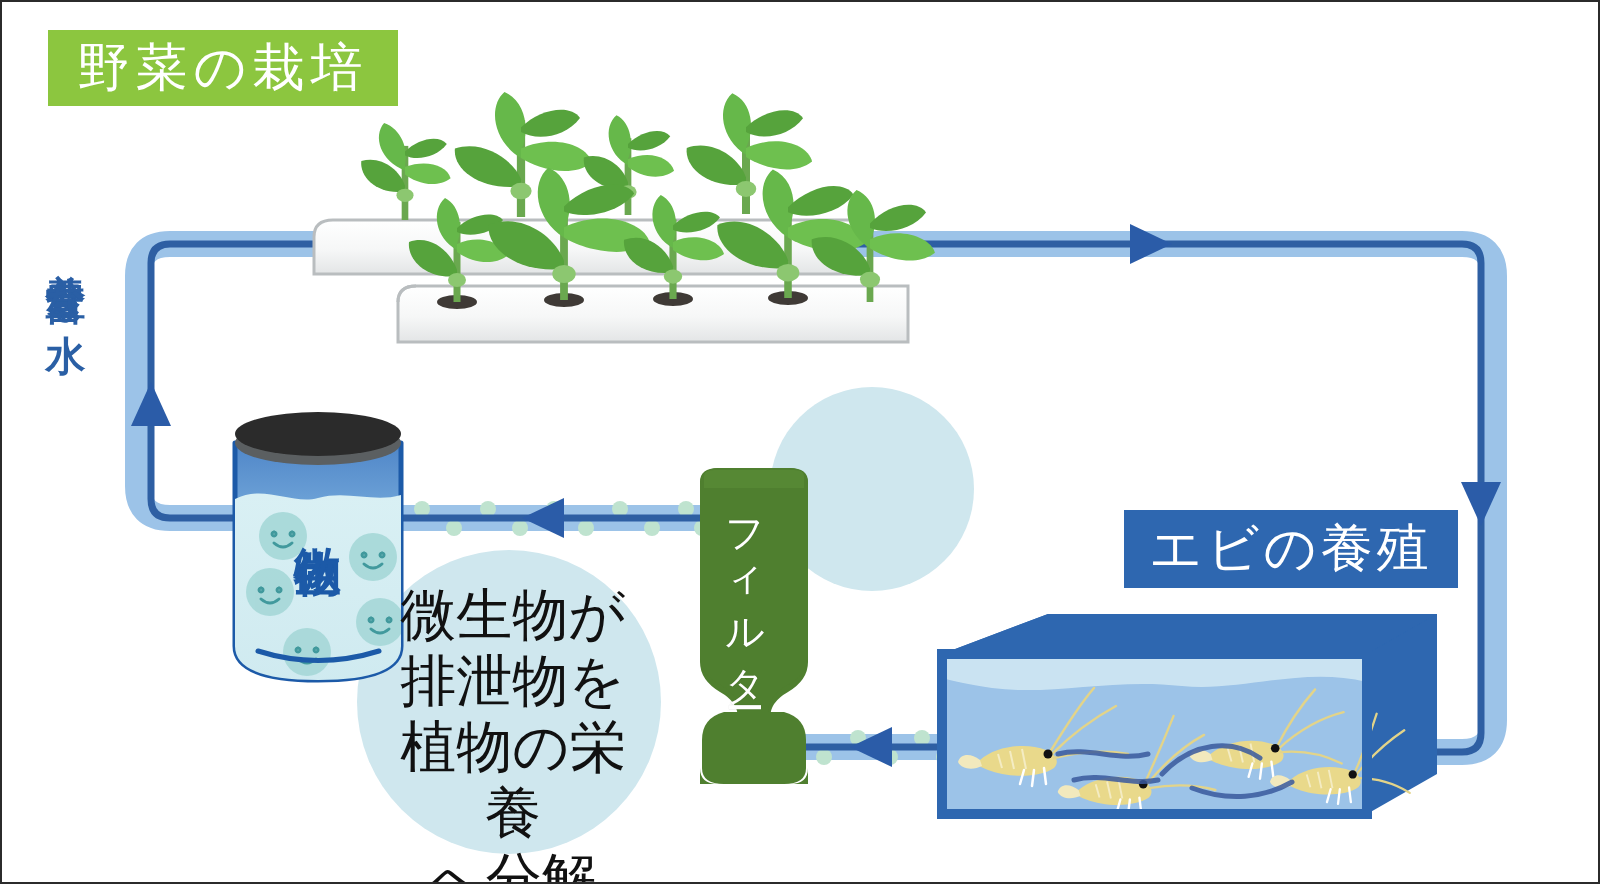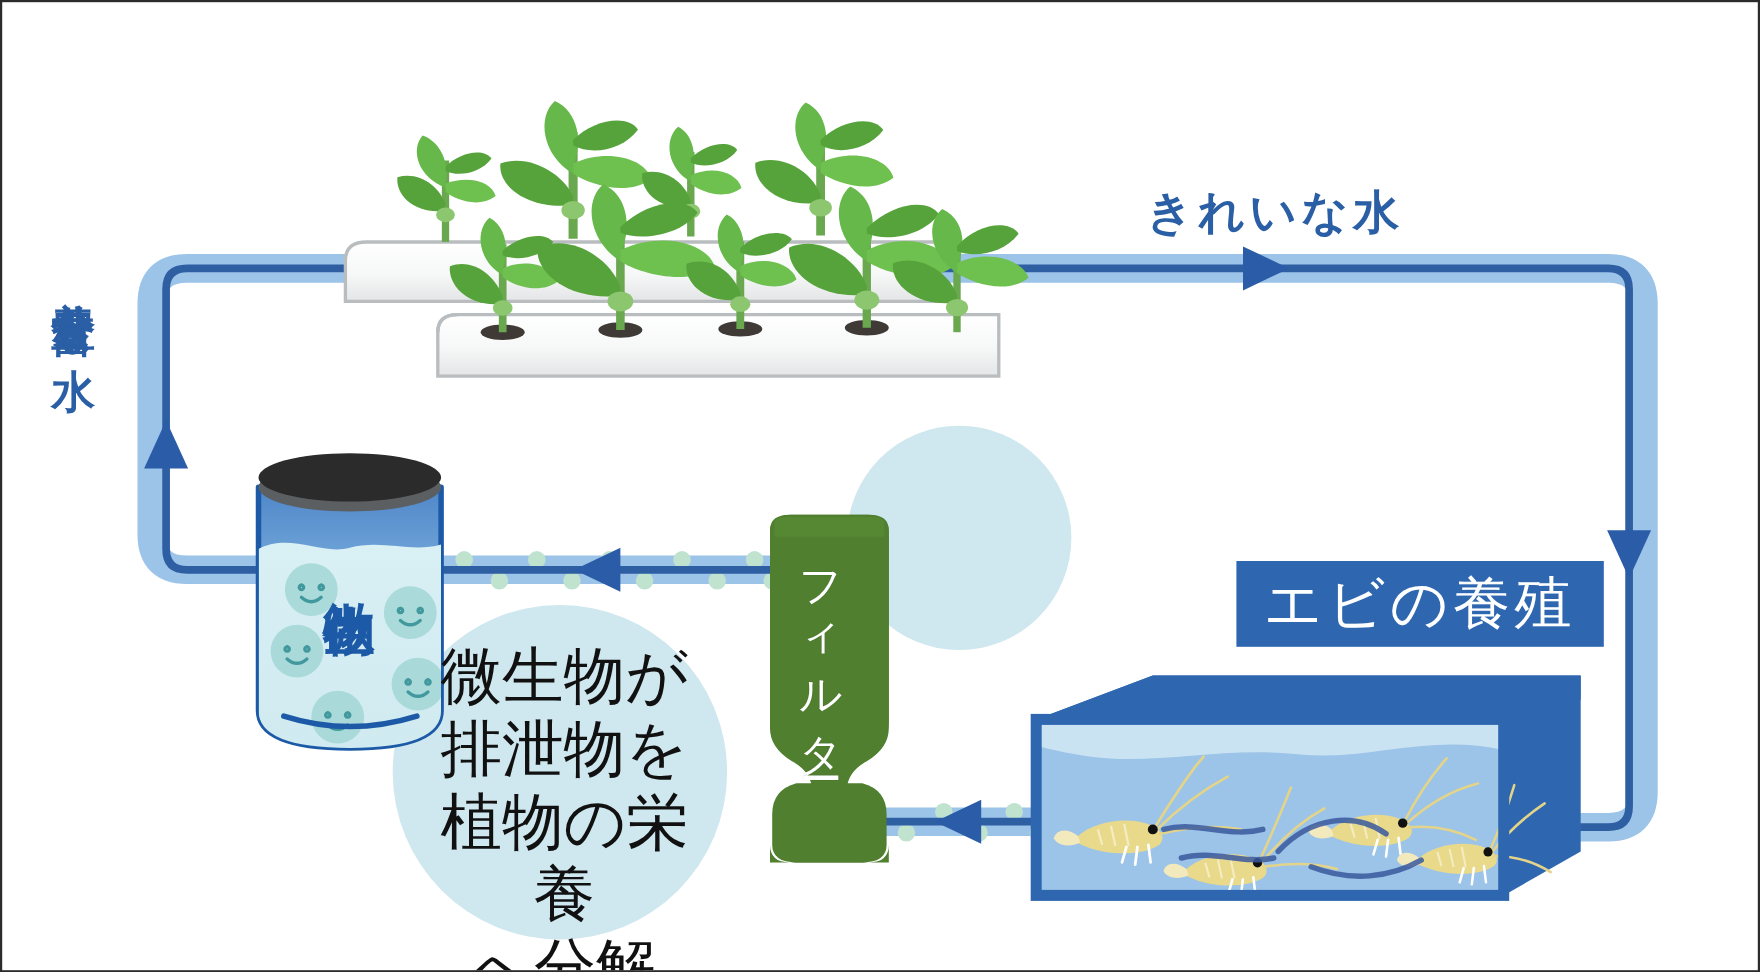--- a/index.html
+++ b/index.html
@@ -392,26 +392,28 @@
           <path d="M1160,772 C1190,740 1230,736 1258,756"></path>
           <path d="M1190,786 C1226,800 1262,796 1290,780"></path>
           <path d="M1072,778 C1100,770 1128,784 1156,778"></path>
         </g>
       </g>
 
       <rect x="940" y="652" width="425" height="160" fill="none" stroke="#2e67b0" stroke-width="10"></rect>
     </g>
   </svg>
 
+  <div class="badge" id="veg-badge">
+    <span>野菜の栽培</span>
+  </div>
 
   <div class="badge" id="shrimp-badge">
     <span>エビの養殖</span>
   </div>
 
-  <div class="blue-label" id="clean-water-label">きれいな水</div>
 
   <div class="blue-label" id="nutrient-label">養分豊富な水</div>
 
 
   <div class="bubble-text" id="microbe-bubble-text">微生物が
 排泄物を
 植物の栄養
 へ分解</div>
 
   <div id="filter-vessel-label">フィルター</div>

